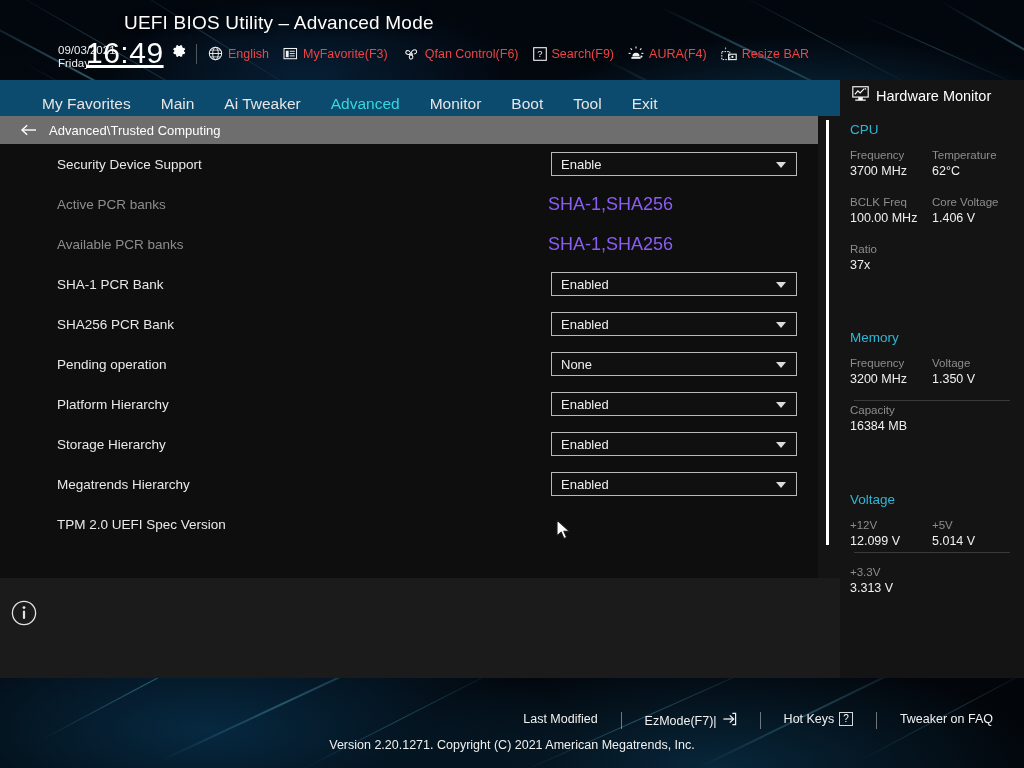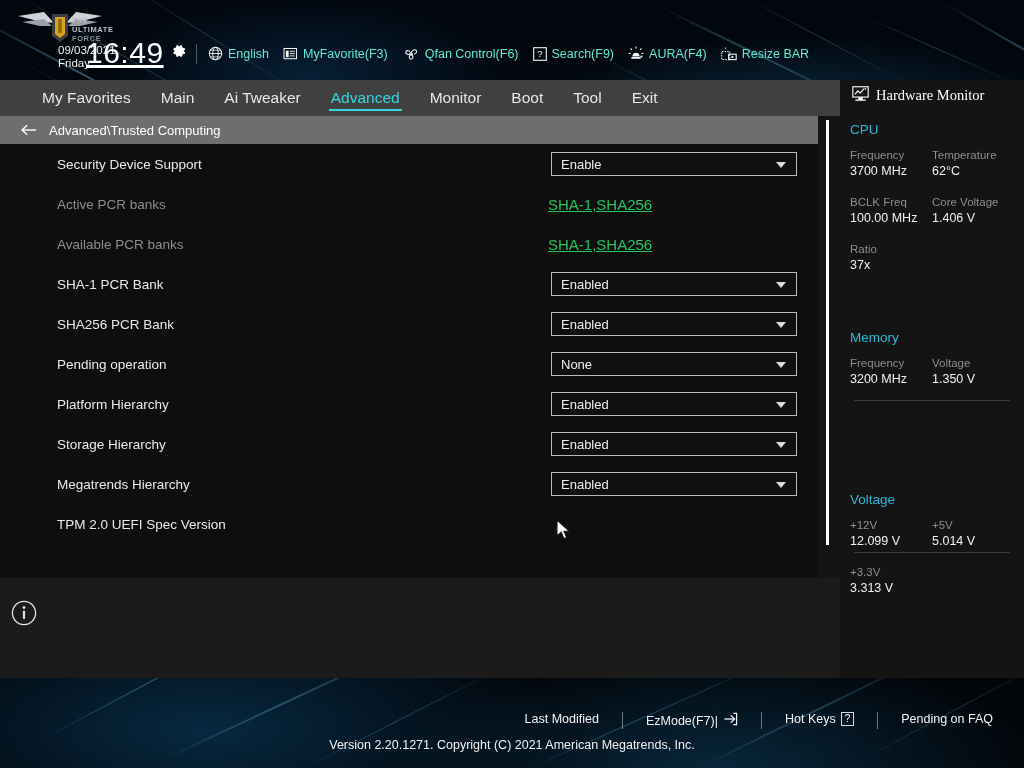--- a/index.html
+++ b/index.html
@@ -41,28 +41,28 @@
     text-shadow:0 0 6px rgba(0,0,0,.9);
   }
   .datebox { position:absolute; left:22px; top:44px; font-size:11.5px; line-height:13px; color:#f0f0f0;margin-left:36px; }
   .clock {
     position:absolute; left:86px; top:38px;
     font-size:30px; font-weight:300; color:#ffffff; line-height:30px; letter-spacing:.5px;text-decoration:underline;
   }
   .gear-btn { position:absolute; left:171px; top:43px; width:16px; height:16px; cursor:pointer; }
   .hdr-sep { position:absolute; top:44px; width:1px; height:20px; background:rgba(255,255,255,.3); }
   .toolbar { position:absolute; left:208px; top:46px; display:flex; align-items:center; gap:14px; }
-  .tb-item { display:flex; align-items:center; gap:5px; font-size:12.5px; color:#5eead4; cursor:pointer; white-space:nowrap; }
+  .tb-item { display:flex; align-items:center; gap:5px; font-size:12.5px; color:#ef4444; cursor:pointer; white-space:nowrap; }
   .tb-item svg { display:block; flex:0 0 auto; }
 
   
   .navbar {
     position:absolute; left:0; top:80px; width:1024px; height:36px;
-    background:#404040;
-    display:flex; align-items:center; padding-left:40px; gap:26px;
+    background:#0c4a6e;
+    display:flex; align-items:flex-end; padding-left:40px; gap:26px;
   }
   .tab {
     font-size:15.5px; color:#e6e6e6; cursor:pointer; padding:2px 2px 3px; position:relative; white-space:nowrap;
   }
   .tab.active { color:#37d7e0; }
   .tab.active:after {
     content:""; position:absolute; left:0; right:0; bottom:-1px; height:1.5px; background:#37d7e0;
   }
 
   
@@ -76,39 +76,39 @@
 
   .settings-scroll {
     position:absolute; left:0; top:28px; width:818px; height:434px; overflow:hidden; background:#0e0e0e;
   }
   .srow { position:relative; height:40px; display:flex; align-items:center; }
   .srow .label {
     position:absolute; left:57px; font-size:13.5px; white-space:nowrap;
   }
   .srow.info .label { color:#8d8d8d; }
   .srow.item .label { color:#e9e9e9; }
-  .srow .value-static { position:absolute; left:548px; font-size:15px; color:#22c55e;text-decoration:underline; }
+  .srow .value-static { position:absolute; left:548px; font-size:18px; color:#8b5cf6; }
   .dd {
     position:absolute; left:551px; width:246px; height:24px;
     border:1px solid #b9b9b9; background:#101010;
     display:flex; align-items:center; cursor:pointer;
   }
   .dd .dd-text { padding-left:9px; font-size:13px; color:#efefef; }
   .dd .caret { position:absolute; right:10px; top:9px; width:0;height:0;
     border-left:5.5px solid transparent; border-right:5.5px solid transparent; border-top:6px solid #dcdcdc; }
 
   .vscroll-track { position:absolute; left:826px; top:118px; width:3px; height:458px; background:transparent; }
   .vscroll-thumb { position:absolute; left:826px; top:120px; width:3px; height:425px; background:#ffffff; cursor:pointer; }
 
   .info-strip { position:absolute; left:0; top:578px; width:840px; height:100px; background:#1b1b1b; }
   .info-icon { position:absolute; left:11px; top:22px; width:26px; height:26px; cursor:pointer; }
 
   
   .hw-panel { position:absolute; left:840px; top:80px; width:184px; height:598px; background:#141414; overflow:hidden; }
-  .hw-head { position:absolute; left:12px; top:6px; display:flex; align-items:center; gap:7px;font-family:Liberation Serif, serif; }
+  .hw-head { position:absolute; left:12px; top:6px; display:flex; align-items:center; gap:7px; }
   .hw-head .t { font-size:14.5px; color:#fff; }
   .hw-sec { position:absolute; left:10px; width:164px; }
   .hw-title { font-size:13.5px; color:#2bb8d6; font-weight:400; margin-bottom:10px; }
   .hw-grid { display:flex; flex-wrap:wrap; }
   .hw-cell { width:82px; margin-bottom:14px; }
   .hw-cell.full { width:164px; }
   .hw-k { font-size:11.5px; color:#8d8d8d; line-height:16px; }
   .hw-v { font-size:12.5px; color:#f0f0f0; line-height:17px; }
   .hw-div { position:absolute; left:14px; width:156px; height:1px; background:#3a3a3a; }
 
@@ -145,37 +145,22 @@
       <div class="streak thick" style="left: 160px; top: 760px; width: 300px; transform: rotate(-25deg); opacity: 0.4;"></div>
       <div class="streak" style="left: 300px; top: 770px; width: 240px; transform: rotate(-27deg); opacity: 0.35;"></div>
       <div class="streak" style="left: 520px; top: 772px; width: 280px; transform: rotate(-24deg); opacity: 0.4;"></div>
       <div class="streak thick dim" style="left: 700px; top: 766px; width: 260px; transform: rotate(-26deg); opacity: 0.35;"></div>
       <div class="streak" style="left: 860px; top: 760px; width: 220px; transform: rotate(-28deg); opacity: 0.3;"></div>
       <div class="streak" style="left: 20px; top: 60px; width: 180px; transform: rotate(29deg); opacity: 0.25;"></div>
       <div class="streak thick" style="left: 600px; top: 56px; width: 160px; transform: rotate(27deg); opacity: 0.2;"></div>
     </div>
 
   <div class="header">
-    <div class="logo">
-      <svg width="112" height="40" viewBox="0 0 112 40">
-        <g>
-          <path d="M4 10 L30 6 L40 17 L28 16 Z" fill="#cfd3d8"></path>
-          <path d="M8 16 L30 13 L38 20 L26 20 Z" fill="#9aa0a8"></path>
-          <path d="M88 10 L62 6 L52 17 L64 16 Z" fill="#cfd3d8"></path>
-          <path d="M84 16 L62 13 L54 20 L66 20 Z" fill="#9aa0a8"></path>
-          <path d="M38 8 L54 8 L54 30 L46 36 L38 30 Z" fill="#3a3f46"></path>
-          <path d="M41 11 L51 11 L51 28 L46 32 L41 28 Z" fill="#d8a21c"></path>
-          <rect x="44.2" y="13" width="3.6" height="14" fill="#8a6a10"></rect>
-        </g>
-        <text x="58" y="17" font-family="Liberation Sans, sans-serif" font-size="6.5" font-weight="bold" fill="#b9bec5" letter-spacing="1">THE</text>
-        <text x="58" y="26" font-family="Liberation Sans, sans-serif" font-size="7.5" font-weight="bold" fill="#b9bec5" letter-spacing=".6">ULTIMATE</text>
-        <text x="58" y="35" font-family="Liberation Sans, sans-serif" font-size="7.5" font-weight="bold" fill="#8e949b" letter-spacing=".6">FORCE</text>
-      </svg>
-    </div>
-
+
+    <div class="app-title">UEFI BIOS Utility – Advanced Mode</div>
 
     <div class="datebox">
       <div>09/03/2021</div>
       <div>Friday</div>
     </div>
 
     <div class="clock">16:49</div>
 
     <div class="gear-btn">
       <svg width="16" height="16" viewBox="0 0 16 16">
@@ -408,20 +393,24 @@
           <div class="hw-title">Memory</div>
           <div class="hw-grid">
             <div class="hw-cell">
               <div class="hw-k">Frequency</div>
               <div class="hw-v">3200 MHz</div>
             </div>
             <div class="hw-cell">
               <div class="hw-k">Voltage</div>
               <div class="hw-v">1.350 V</div>
             </div>
+            <div class="hw-cell full">
+              <div class="hw-k">Capacity</div>
+              <div class="hw-v">16384 MB</div>
+            </div>
           </div>
         </div>
         <div class="hw-sec" style="top: 412px;">
           <div class="hw-title">Voltage</div>
           <div class="hw-grid">
             <div class="hw-cell">
               <div class="hw-k">+12V</div>
               <div class="hw-v">12.099 V</div>
             </div>
             <div class="hw-cell">
@@ -453,21 +442,21 @@
               <polyline points="7.8,3.4 11.6,7 7.8,10.6" fill="none" stroke="#f2f2f2" stroke-width="1.3"></polyline>
             </svg></span>
         </div>
         <div class="foot-div"></div>
         <div class="foot-link">
           <span>Hot Keys</span>
           <span class="foot-key">?</span>
         </div>
         <div class="foot-div"></div>
         <div class="foot-link">
-          <span>Pending on FAQ</span>
+          <span>Tweaker on FAQ</span>
         </div>
       </div>
   </div>
   <div class="copyright">Version 2.20.1271. Copyright (C) 2021 American Megatrends, Inc.</div>
 
   <div class="cursor" style="left: 556px; top: 519px;">
     <svg width="16" height="22" viewBox="0 0 16 22">
       <polygon points="1,1 1,17 5.2,13.2 8,19.6 10.6,18.4 7.9,12.2 13.2,12.2" fill="#ffffff" stroke="#1b1b1b" stroke-width="1.1" stroke-linejoin="round"></polygon>
     </svg>
   </div>

